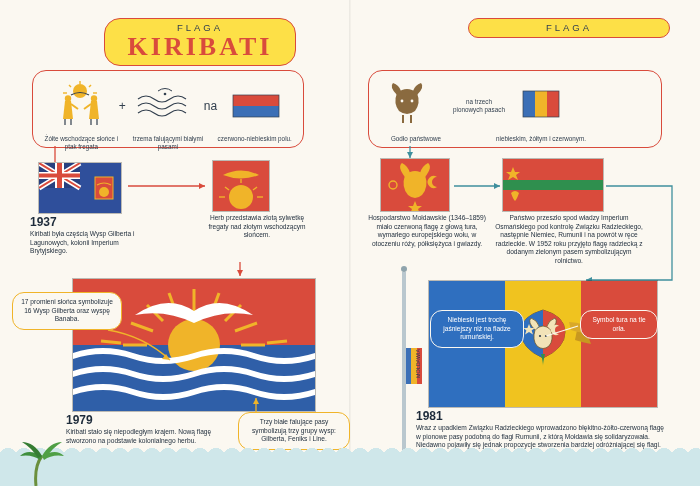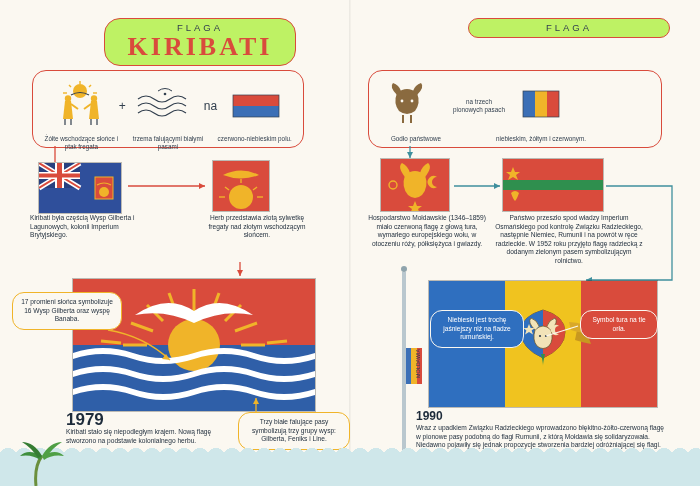--- a/index.html
+++ b/index.html
@@ -22,21 +22,21 @@
   .half{position:absolute;top:0;width:350px;height:486px;}
   .half.left{left:0;}
   .half.right{left:350px;}
 
   
   .banner{
     position:absolute;
     border:1.6px solid #d94b3c;
     border-radius:16px;
     padding:3px 16px 4px;
-    background:#bef264;
+    background:#fde047;
     text-align:center;
   }
   .banner .kicker{
     font-size:9.5px;letter-spacing:3px;color:#33404f;
     font-family:"Liberation Sans", sans-serif;
   }
   .banner .big{
     font-size:26px;line-height:28px;letter-spacing:3px;color:#d94b3c;
     font-weight:bold;font-family:Liberation Serif, serif;
     white-space:nowrap;
@@ -203,20 +203,21 @@
           <rect x="18" y="0" width="5" height="25" fill="#d94b3c"></rect>
           <rect x="0" y="10.5" width="41" height="4" fill="#d94b3c"></rect>
         </g>
 
         <rect x="56" y="14" width="18" height="22" fill="#d94b3c" stroke="#f0b429" stroke-width="1"></rect>
         <circle cx="65" cy="29" r="5" fill="#f0b429"></circle>
         <path d="M58 22 q7 -4 14 0" stroke="#f0b429" stroke-width="1.2" fill="none"></path>
       </svg>
     </div>
     <div class="txt" style="left:30px;top:214px;width:110px;text-align:left;">
+      <span style="display:block;font-size:12px;font-weight:bold;line-height:16px;">1937</span>
       <span style="display:block;">Kiribati była częścią Wysp Gilberta i Lagunowych, kolonii Imperium Brytyjskiego.</span>
     </div>
 
     <div style="position:absolute;left:212px;top:160px;">
       <svg class="flag" width="56" height="50" viewBox="0 0 56 50">
         <rect width="56" height="50" fill="#d94b3c"></rect>
         <circle cx="28" cy="36" r="12" fill="#f0b429"></circle>
         <g stroke="#f0b429" stroke-width="1.4">
           <line x1="28" y1="18" x2="28" y2="22"></line>
             <line x1="12" y1="26" x2="16" y2="29"></line>
@@ -276,21 +277,21 @@
 
     <div class="callout yellow" style="left:238px;top:412px;width:96px;">
       <span>Trzy białe falujące pasy symbolizują trzy grupy wysp: Gilberta, Feniks i Line.</span>
     </div>
     <svg class="conn" style="left:0;top:380px;width:350px;height:60px;">
       <path d="M256 32 L256 18" stroke="#f0b429" stroke-width="1.3" fill="none"></path>
       <path d="M256 18 l-3 6 l6 0 z" fill="#f0b429"></path>
     </svg>
 
     <div class="txt" style="left:66px;top:412px;width:150px;text-align:left;">
-      <span style="display:block;font-size:17px;font-weight:bold;line-height:16px;">1979</span>
+      <span style="display:block;font-size:12px;font-weight:bold;line-height:16px;">1979</span>
       <span style="display:block;">Kiribati stało się niepodległym krajem. Nową flagę stworzono na podstawie kolonialnego herbu.</span>
     </div>
 
     <div class="pagenum l">52</div>
   </div>
 
   <div class="half right">
 
     <div class="banner" style="left:118px;top:18px;width:168px;">
       <div class="kicker">FLAGA</div>
@@ -407,21 +408,21 @@
     </div>
 
     <div class="callout" style="left:230px;top:310px;width:62px;background:#d94b3c;color:#fff;border-color:#fbf8f1;">
       <span>Symbol tura na tle orła.</span>
     </div>
     <svg class="conn" style="left:0;top:300px;width:350px;height:60px;">
       <path d="M228 26 L196 36" stroke="#fbf8f1" stroke-width="1.2" fill="none"></path>
     </svg>
 
     <div class="txt" style="left:66px;top:408px;width:250px;text-align:left;">
-      <span style="display:block;font-size:12px;font-weight:bold;line-height:16px;">1990</span>
+      <span style="display:block;font-size:12px;font-weight:bold;line-height:16px;">1981</span>
       <span style="display:block;">Wraz z upadkiem Związku Radzieckiego wprowadzono błękitno-żółto-czerwoną flagę w pionowe pasy podobną do flagi Rumunii, z którą Mołdawia się solidaryzowała. Niedawno pojawiły się jednak propozycje stworzenia bardziej odróżniającej się flagi.</span>
     </div>
 
     <div class="pagenum r">53</div>
   </div>
 
   <div class="sea"></div>
   <div class="palm">
     <svg width="70" height="46" viewBox="0 0 70 46">
       <path d="M30 46 q-2 -20 6 -30" stroke="#6b8f3d" stroke-width="3" fill="none"></path>

